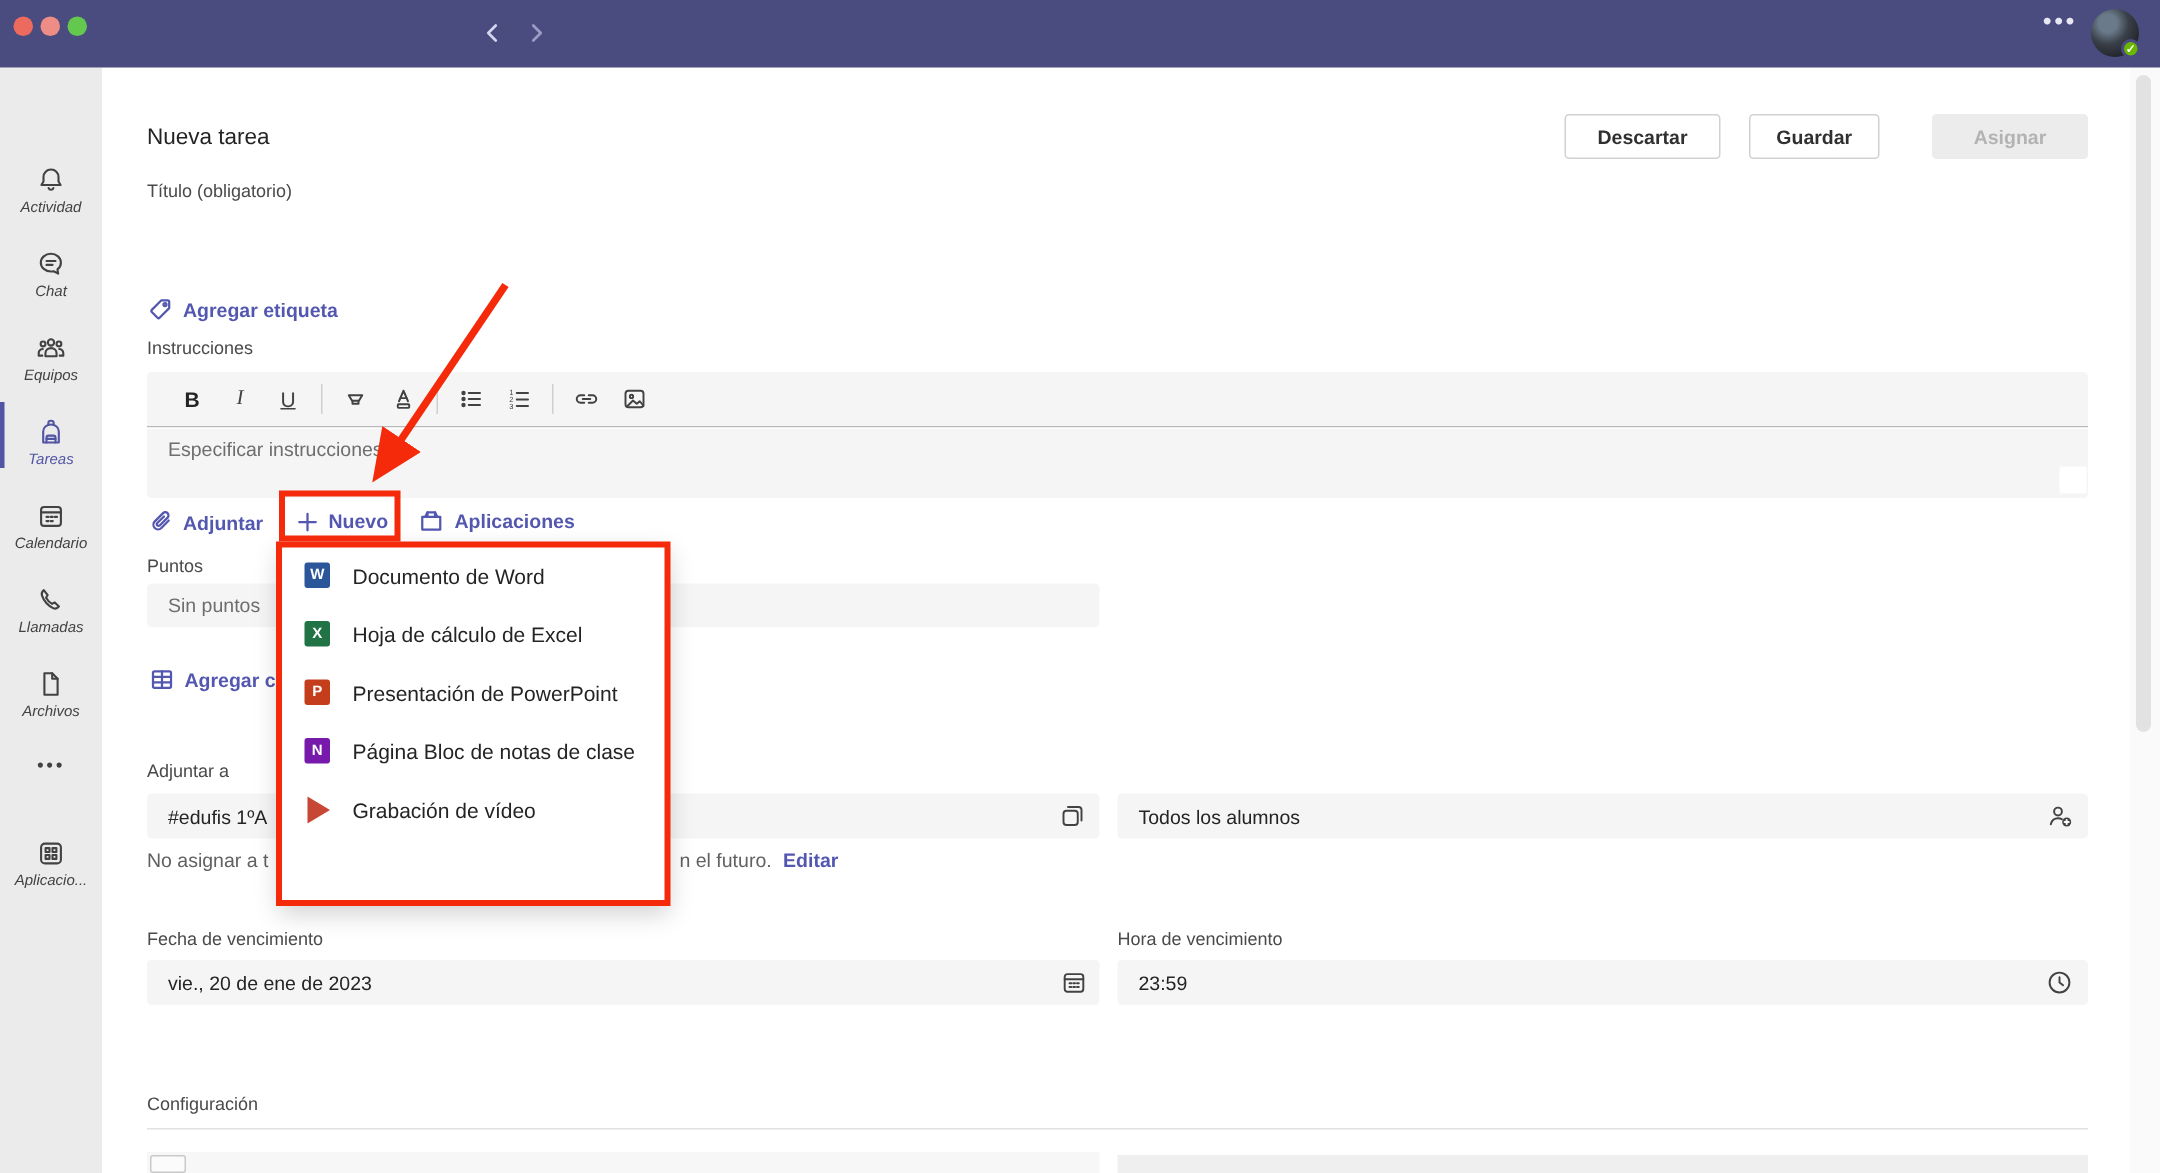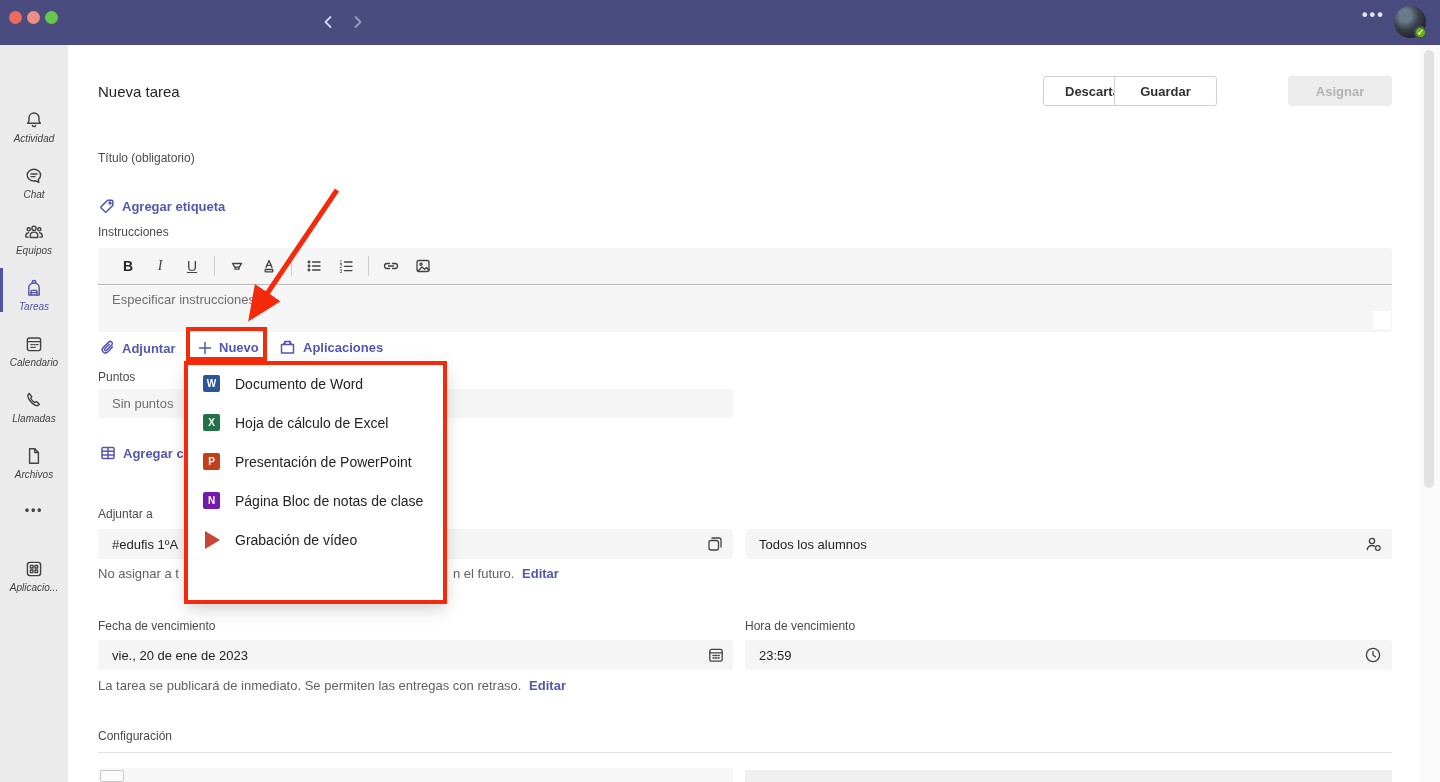--- a/index.html
+++ b/index.html
@@ -190,24 +190,24 @@
     </div>
 
     <div class="rail-item" style="top:733px">
       
       
     </div>
   </div>
 
   <div class="page-title">Nueva tarea</div>
   <div class="btn" style="left:1043px;width:104px">Descartar</div>
-  <div class="btn" style="left:1114px;width:103px">Guardar</div>
+  <div class="btn" style="left:1166px;width:87px">Guardar</div>
   <div class="btn disabled" style="left:1288px;width:104px">Asignar</div>
 
-  <div class="flabel" style="left:98px;top:151px">Título (obligatorio)</div>
+  <div class="flabel" style="left:98px;top:120px">Título (obligatorio)</div>
 
   <div class="linkrow" style="left:99px;top:198px">
     <svg width="16" height="16" viewBox="0 0 16 16">
       <path d="M8.6 2.2h4.2c.6 0 1 .4 1 1v4.2L7.4 13.8c-.4.4-1 .4-1.4 0L2.2 10c-.4-.4-.4-1 0-1.4z"></path>
       <circle cx="11" cy="5" r="1"></circle>
     </svg>
     <span class="link">Agregar etiqueta</span>
   </div>
 
   <div class="flabel" style="left:98px;top:225px">Instrucciones</div>
@@ -362,24 +362,20 @@
   <div class="finput" style="left:745px;top:640px;width:647px;height:30px">
     <span>23:59</span>
   </div>
   <div class="field-icon" style="left:1364px;top:646px">
     <svg width="18" height="18" viewBox="0 0 18 18">
       <circle cx="9" cy="9" r="6.6"></circle>
         <path d="M9 5.5V9l2.4 1.8"></path>
     </svg>
   </div>
 
-  <div class="note" style="left:98px;top:678px">
-    <span>La tarea se publicará de inmediato. Se permiten las entregas con retraso.</span>
-    <span class="link" style="margin-left:4px">Editar</span>
-  </div>
 
   <div class="flabel" style="left:98px;top:729px">Configuración</div>
   <div class="divider"></div>
   <div class="bottom-bar-left"></div>
   <div class="bottom-check"></div>
   <div class="bottom-bar-right"></div>
 
   <div class="dropdown">
     <div class="dd-item">
       <span class="ic-office" style="background:#2b579a">W</span>

